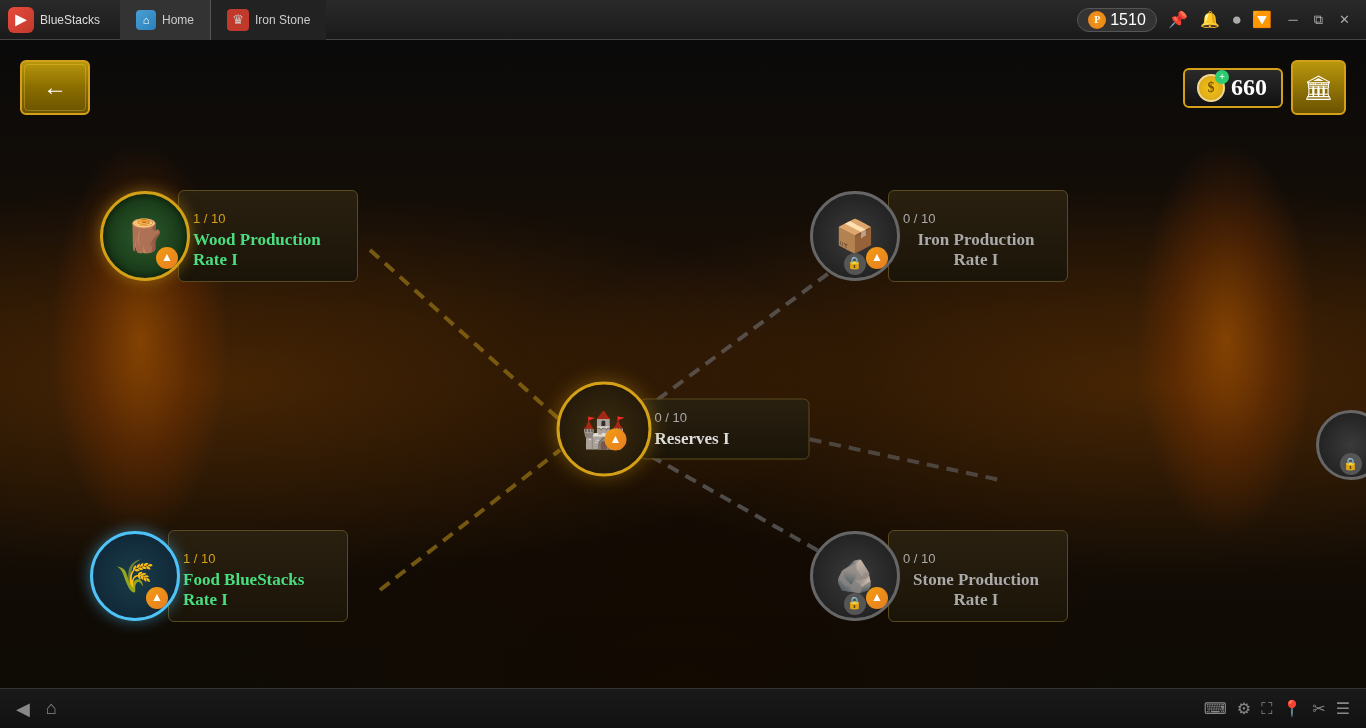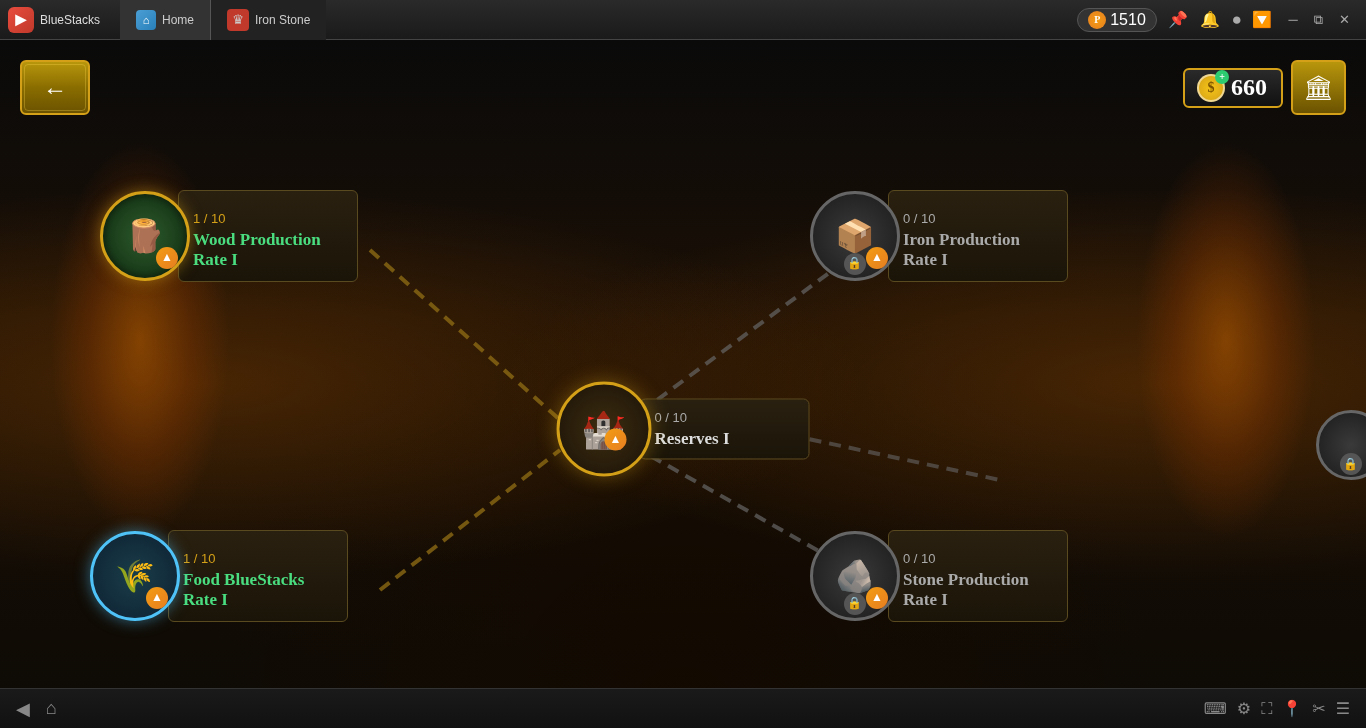--- a/index.html
+++ b/index.html
@@ -309,20 +309,21 @@
 
     .skill-name {
       color: #4ade80;
       font-size: 17px;
       font-weight: bold;
       line-height: 1.2;
     }
 
     .skill-name.locked-text {
       color: #aaa;
+      text-align: center;
     }
 
     
     .center-node {
       position: absolute;
       display: flex;
       align-items: center;
       left: 50%;
       top: 50%;
       transform: translate(-50%, -50%);

